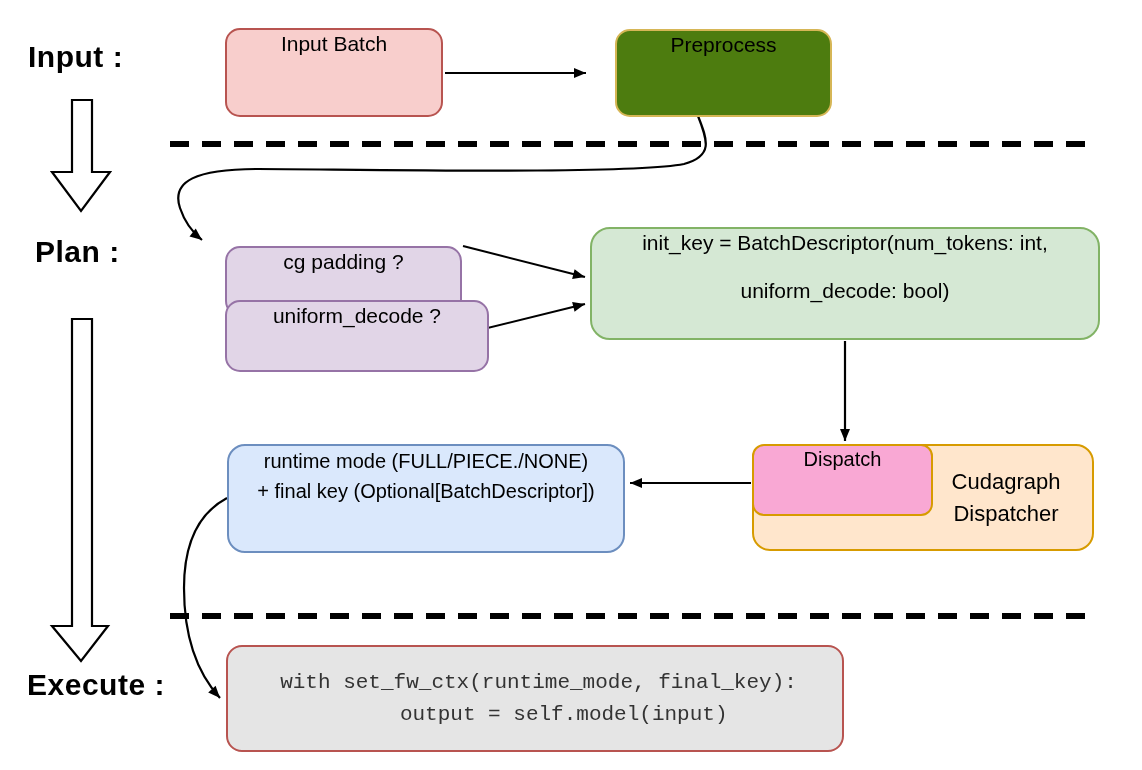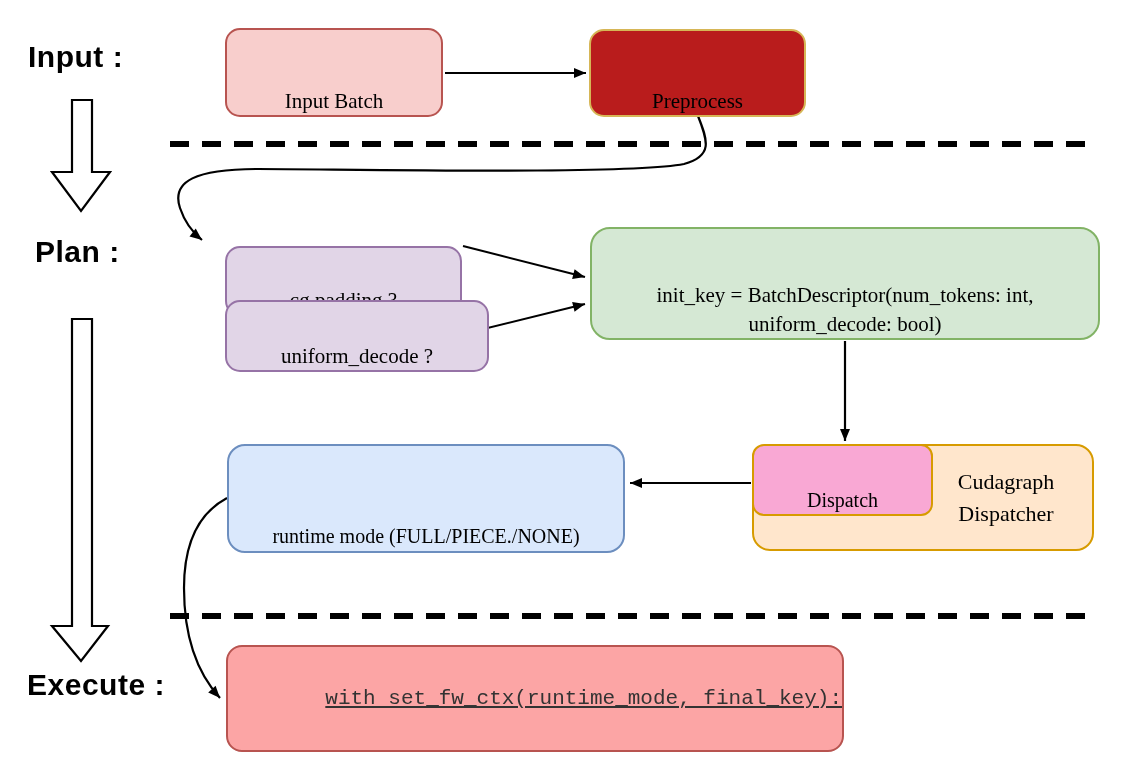--- a/index.html
+++ b/index.html
@@ -3,45 +3,44 @@
 <meta charset="utf-8">
 <style>
   html,body{margin:0;padding:0;background:#ffffff;}
   #canvas{
     position:relative;width:1142px;height:770px;background:#ffffff;overflow:hidden;
     font-family:"Liberation Sans", sans-serif;color:#000;padding-left:47px;
   }
   svg.edges{position:absolute;left:0;top:0;z-index:1;}
   .node{
     position:absolute;z-index:2;display:flex;flex-direction:column;
-    align-items:center;justify-content:flex-end;text-align:center;
+    align-items:center;justify-content:flex-start;text-align:center;
     box-sizing:border-box;border:2px solid #000;border-radius:15px;
-    font-size:21px;line-height:1.35;font-family:Liberation Serif, serif;
+    font-size:21px;line-height:1.35;
   }
   .stage-label{
     position:absolute;z-index:2;font-weight:bold;font-size:30px;letter-spacing:0.5px;
   }
   .red-node{background:#f8cecc;border-color:#b85450;}
-  .yellow-node{background:#b91c1c;border-color:#d6b656;}
+  .yellow-node{background:#4d7c0f;border-color:#d6b656;margin-left:26px;}
   .purple-node{background:#e1d5e7;border-color:#9673a6;}
-  .green-node{background:#d5e8d4;border-color:#82b366;border-radius:20px;}
+  .green-node{background:#d5e8d4;border-color:#82b366;border-radius:20px;gap:20px;}
   .blue-node{background:#dae8fc;border-color:#6c8ebf;border-radius:18px;font-size:20px;line-height:1.5;}
   .orange-outer{background:#ffe6cc;border-color:#d79b00;border-radius:18px;}
   .orange-inner{background:#f9a8d4;border-color:#d79b00;border-radius:12px;font-size:20px;}
   .cudagraph-label{
     position:absolute;right:6px;top:0;width:160px;height:100%;
     display:flex;flex-direction:column;align-items:center;justify-content:center;
     font-size:22px;line-height:1.45;
   }
   .code-node{
-    background:#fca5a5;border-color:#b85450;border-radius:16px;
-    align-items:flex-end;justify-content:center;
+    background:#e5e5e5;border-color:#b85450;border-radius:16px;
+    align-items:center;justify-content:center;
     font-family:"Liberation Mono", monospace;font-size:21px;line-height:1.52;color:#333;
     padding-left:7px;
-    text-decoration:underline;
   }
   .code-line{white-space:pre;}
 </style>
 </head>
 <body>
 
 <div id="canvas">
 
   <svg class="edges" width="1142" height="770" viewBox="0 0 1142 770">
     <defs>
@@ -96,19 +95,21 @@
       <div>Dispatcher</div>
     </div>
   </div>
 
   <div class="node orange-inner" style="left:752px;top:444px;width:181px;height:72px;">
     <span>Dispatch</span>
   </div>
 
   <div class="node blue-node" style="left:227px;top:444px;width:398px;height:109px;">
     <div>runtime mode (FULL/PIECE./NONE)</div>
+    <div>+ final key (Optional[BatchDescriptor])</div>
   </div>
 
   <div class="node code-node" style="left:226px;top:645px;width:618px;height:107px;">
     <div class="code-line">with set_fw_ctx(runtime_mode, final_key):</div>
+    <div class="code-line">    output = self.model(input)</div>
   </div>
 
 </div>
 
 </body></html>

